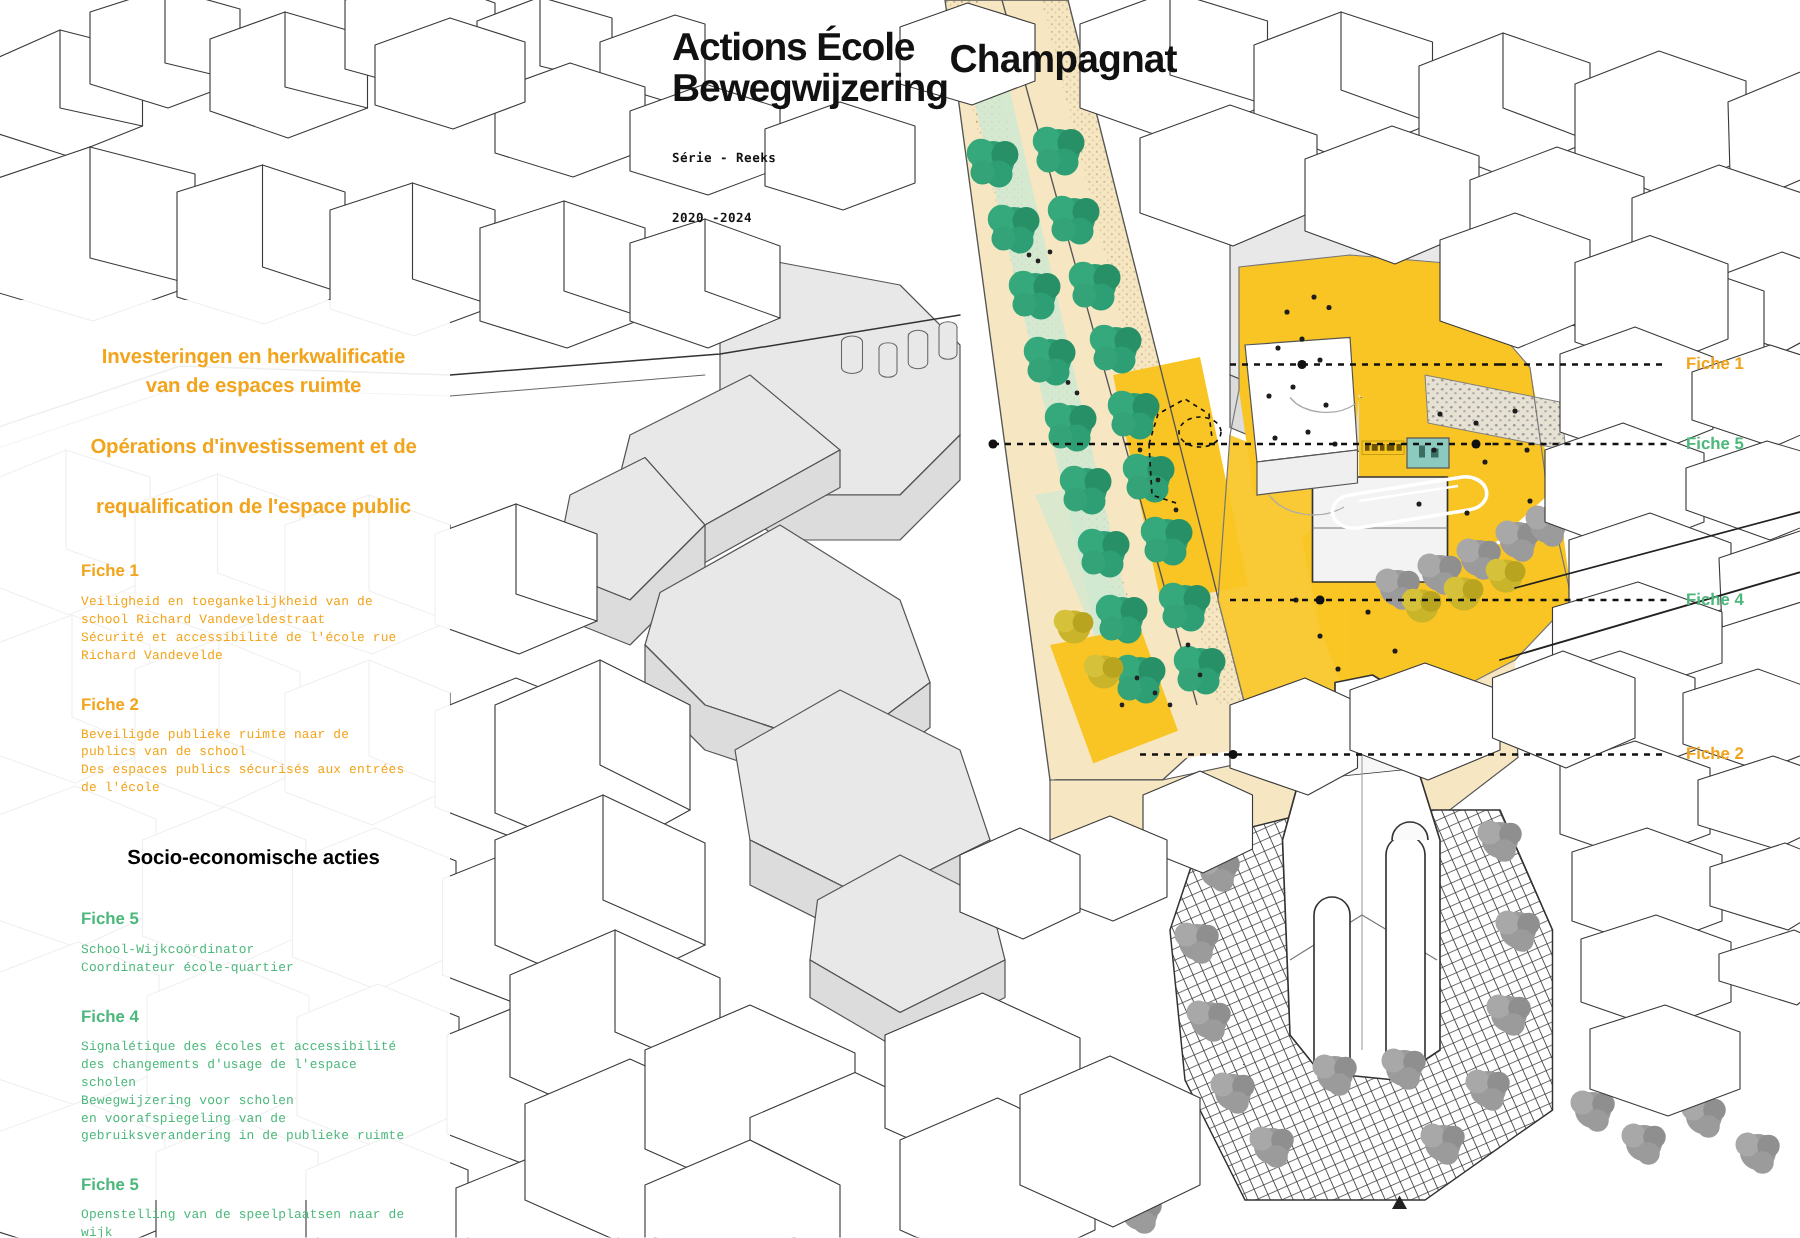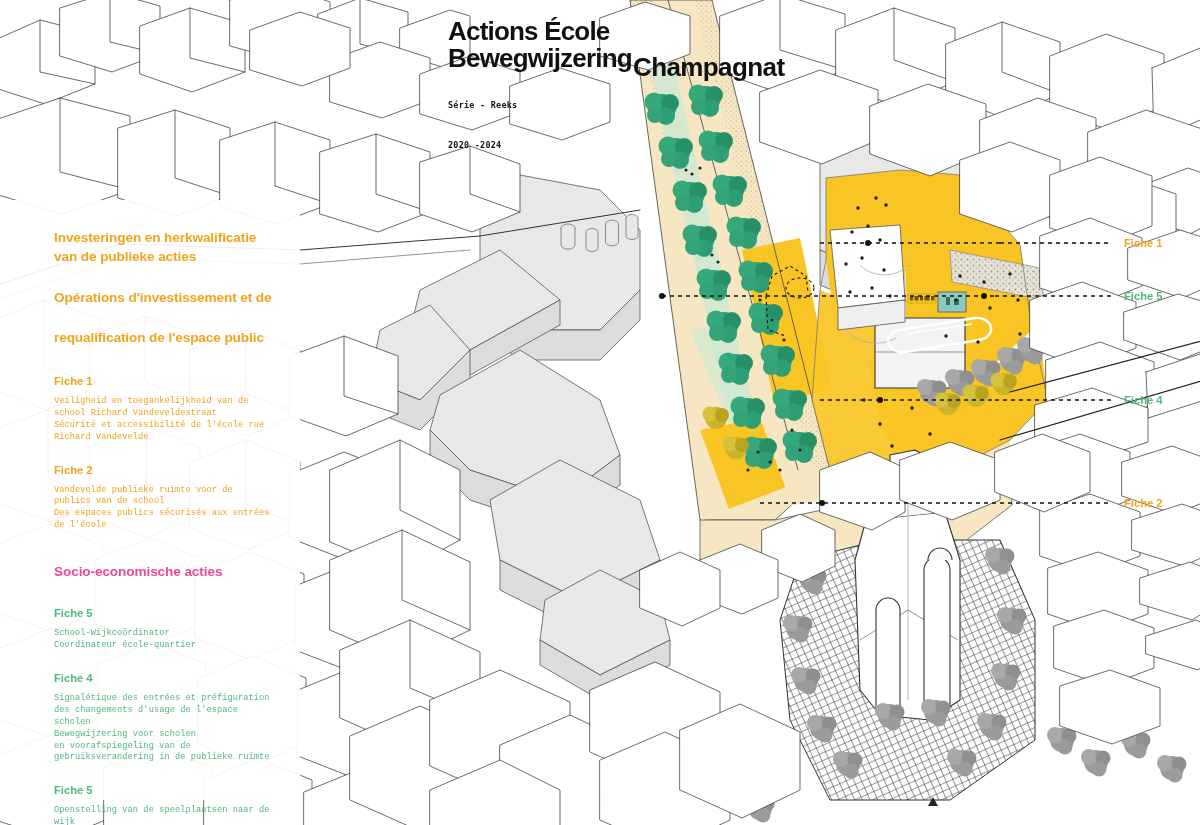--- a/index.html
+++ b/index.html
@@ -9,23 +9,23 @@
   #page{position:relative;width:1200px;height:825px;background:#ffffff;overflow:hidden;}
 
   
   #map-layer{position:absolute;inset:0;width:1200px;height:825px;}
   #map-layer svg{display:block;width:1200px;height:825px;}
 
   
   #sidebar{position:absolute;left:0;top:200px;width:300px;height:600px;
            background:rgba(255,255,255,0.92);}
   .side-pad{position:absolute;left:54px;top:28px;width:230px;}
-  .sec-head{font-size:13.6px;font-weight:bold;line-height:1.42;letter-spacing:-0.1px;}
+  .sec-head{font-size:13.6px;font-weight:bold;line-height:1.42;letter-spacing:-0.1px;text-align:center;}
   .sec-head.orange{color:#F2A41C;}
-  .sec-head.green{color:#ec4899;}
+  .sec-head.green{color:#000000;}
   .sec-head .ln{display:block;}
   .sec-head .ln.sp{margin-top:21px;}
 
   .fiche-blk{margin-top:20px;}
   .fiche-ttl{font-size:11.2px;font-weight:bold;margin-bottom:9px;}
   .fiche-ttl.orange{color:#F2A41C;}
   .fiche-ttl.green{color:#4DB87C;}
   .fiche-body{font-family:"DejaVu Sans Mono","Liberation Mono",monospace;
               font-size:8.6px;line-height:1.38;letter-spacing:0.1px;}
   .fiche-body.orange{color:#F2A41C;}
@@ -35,21 +35,21 @@
   .gap-big{height:30px;}
 
   
   #header{position:absolute;left:448px;top:18px;}
   .h-main{font-size:26px;font-weight:bold;line-height:1.04;color:#111;
           letter-spacing:-0.8px;}
   .h-main .ln{display:block;}
   .h-sub{margin-top:9px;font-family:"DejaVu Sans Mono","Liberation Mono",monospace;
          font-size:8.4px;font-weight:bold;color:#111;line-height:1.42;letter-spacing:0.3px;}
   .h-sub .ln{display:block;white-space:pre;margin-top:28px;}
-  #site-title{position:absolute;left:633px;top:52px;font-size:26px;font-weight:bold;
+  #site-title{position:absolute;left:633px;top:24px;font-size:26px;font-weight:bold;
               color:#111;letter-spacing:-0.6px;}
 
   
   .rlabel{position:absolute;font-size:11.2px;font-weight:bold;white-space:nowrap;}
   .rlabel.orange{color:#F2A41C;}
   .rlabel.green{color:#4DB87C;}
 </style>
 </head>
 <body>
 
@@ -484,39 +484,39 @@
     </div>
   </div>
   <div id="site-title">Champagnat</div>
 
   <div id="sidebar">
     <div class="side-pad">
 
       <div>
         <div class="sec-head orange">
           <span class="ln">Investeringen en herkwalificatie</span>
-          <span class="ln">van de publieke acties</span>
+          <span class="ln">van de espaces ruimte</span>
           <span class="ln sp">Opérations d'investissement et de</span>
           <span class="ln sp">requalification de l'espace public</span>
         </div>
 
         <div class="fiche-blk" style="margin-top:28px">
           <div class="fiche-ttl orange">Fiche 1</div>
           <div class="fiche-body orange">
             <span class="ln">Veiligheid en toegankelijkheid van de</span>
             <span class="ln">school Richard Vandeveldestraat</span>
             <span class="ln">Sécurité et accessibilité de l'école rue</span>
             <span class="ln">Richard Vandevelde</span>
           </div>
         </div>
 
         <div class="fiche-blk">
           <div class="fiche-ttl orange">Fiche 2</div>
           <div class="fiche-body orange">
-            <span class="ln">Vandevelde publieke ruimte voor de</span>
+            <span class="ln">Beveiligde publieke ruimte naar de</span>
             <span class="ln">publics van de school</span>
             <span class="ln">Des espaces publics sécurisés aux entrées</span>
             <span class="ln">de l'école</span>
           </div>
         </div>
       </div>
 
       <div class="gap-big"></div>
 
       <div>
@@ -528,21 +528,21 @@
           <div class="fiche-ttl green">Fiche 5</div>
           <div class="fiche-body green">
             <span class="ln">School-Wijkcoördinator</span>
             <span class="ln">Coordinateur école-quartier</span>
           </div>
         </div>
 
         <div class="fiche-blk">
           <div class="fiche-ttl green">Fiche 4</div>
           <div class="fiche-body green">
-            <span class="ln">Signalétique des entrées et préfiguration</span>
+            <span class="ln">Signalétique des écoles et accessibilité</span>
             <span class="ln">des changements d'usage de l'espace</span>
             <span class="ln">scholen</span>
             <span class="ln">Bewegwijzering voor scholen</span>
             <span class="ln">en voorafspiegeling van de</span>
             <span class="ln">gebruiksverandering in de publieke ruimte</span>
           </div>
         </div>
 
         <div class="fiche-blk">
           <div class="fiche-ttl green">Fiche 5</div>

